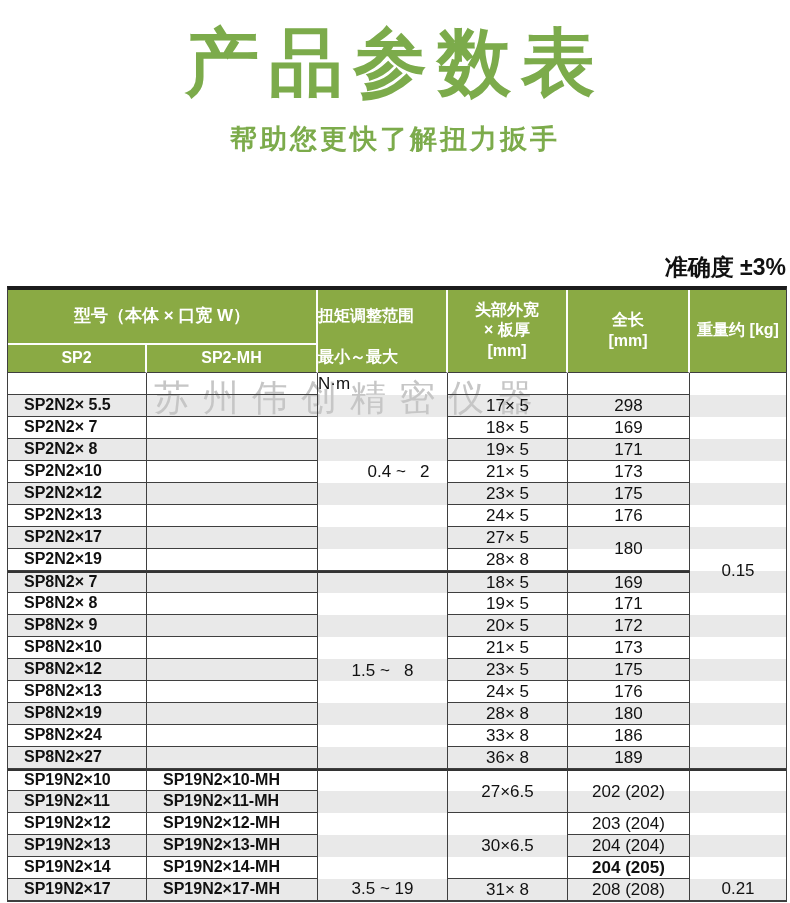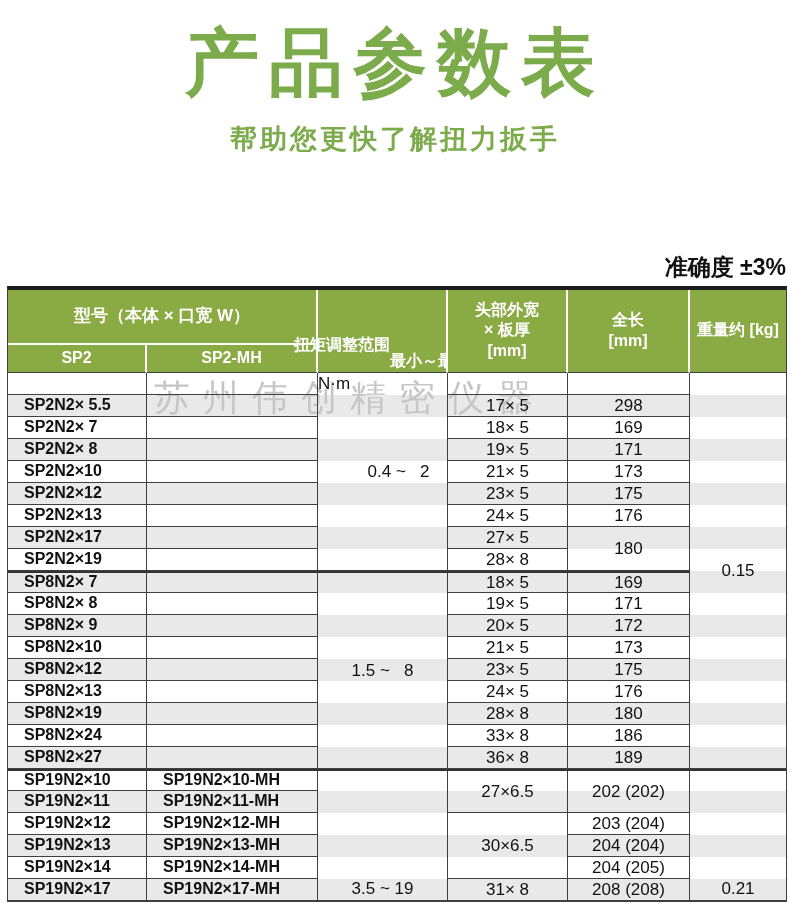--- a/index.html
+++ b/index.html
@@ -23,21 +23,21 @@
     background-image:linear-gradient(to bottom,#ffffff 0 22px,var(--stripe-gray) 22px 44px);
     background-size:100% 44px;background-repeat:repeat;background-position:0 83px;}
 
   .hcell{background:var(--header-green);color:#fff;font-weight:700;font-size:16px;
     display:flex;align-items:center;justify-content:center;text-align:center;
     border-right:2px solid #fdfdfd;border-bottom:1px solid var(--border-dark);
     position:relative;z-index:1;line-height:1.3;white-space:pre}
   #h-model{grid-column:1 / span 2;grid-row:1;border-bottom:2px solid #fdfdfd;font-size:17px}
   #h-sp2{grid-column:1;grid-row:2}
   #h-sp2mh{grid-column:2;grid-row:2}
-  #h-torque{grid-column:3;grid-row:1 / span 2;flex-direction:row;align-items:flex-end;padding:0}
+  #h-torque{grid-column:3;grid-row:1 / span 2;flex-direction:column;align-items:flex-start;padding:0}
   #h-torque .ht1{height:53px;display:flex;align-items:center;justify-content:center}
   #h-torque .ht2{flex:1;display:flex;align-items:center;justify-content:center}
   #h-head{grid-column:4;grid-row:1 / span 2;flex-direction:column}
   #h-length{grid-column:5;grid-row:1 / span 2;flex-direction:column}
   #h-weight{grid-column:6;grid-row:1 / span 2;flex-direction:row;border-right:none}
 
   .cell{display:flex;align-items:center;justify-content:center;
     border-right:1px solid var(--border-dark);border-bottom:1px solid var(--border-dark);
     position:relative;z-index:1;white-space:pre;font-size:17px;line-height:1}
   .cell.model{justify-content:flex-start;padding-left:16px;font-weight:700;font-size:16px}
@@ -166,17 +166,17 @@
     <div class="cell num" style="grid-area: 14 / 5;">172</div>
     <div class="cell num" style="grid-area: 15 / 5;">173</div>
     <div class="cell num" style="grid-area: 16 / 5;">175</div>
     <div class="cell num" style="grid-area: 17 / 5;">176</div>
     <div class="cell num" style="grid-area: 18 / 5;">180</div>
     <div class="cell num" style="grid-area: 19 / 5;">186</div>
     <div class="cell num" style="grid-area: 20 / 5;">189</div>
     <div class="cell num sec" style="grid-area: 21 / 5 / span 2;">202 (202)</div>
     <div class="cell num" style="grid-area: 23 / 5;">203 (204)</div>
     <div class="cell num" style="grid-area: 24 / 5;">204 (204)</div>
-    <div class="cell num" style="grid-area: 25 / 5;">204 (205)</div>
+    <div class="cell num" style="grid-area: 25 / 5; font-weight: bold;">204 (205)</div>
     <div class="cell num" style="grid-area: 26 / 5;">208 (208)</div>
     <div class="cell num c6" style="grid-area: 3 / 6 / span 18;">0.15</div>
     <div class="cell num bottom sec c6" style="grid-area: 21 / 6 / span 6;">0.21</div>
   </div>
 
 </body></html>

